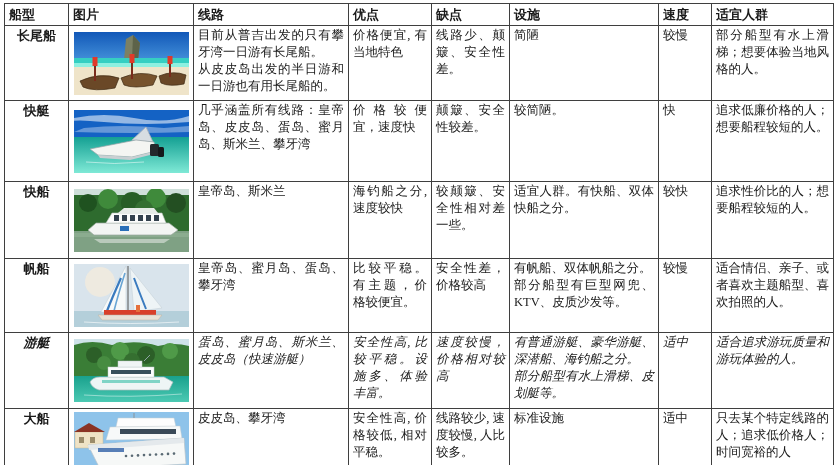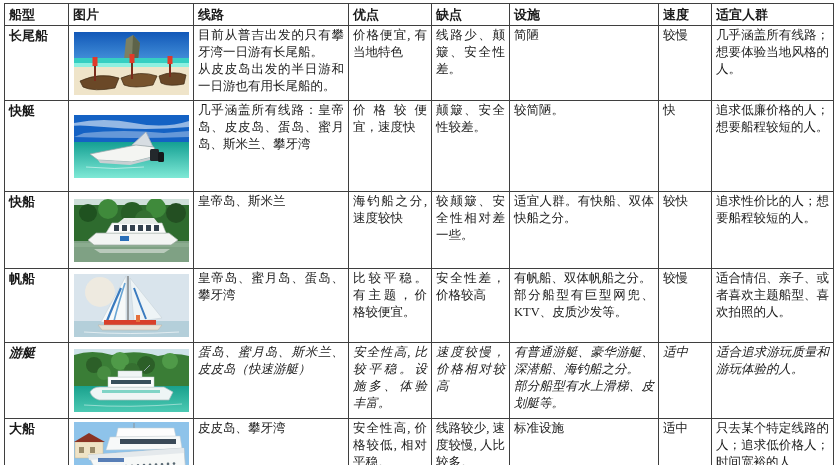--- a/index.html
+++ b/index.html
@@ -1,27 +1,27 @@
 <!DOCTYPE html>
 <html><head>
 <meta charset="utf-8">
 <style>
   html,body{margin:0;padding:0;background:#ffffff;}
   body{width:836px;height:465px;overflow:hidden;
        font-family:"Liberation Serif","DejaVu Serif",serif;color:#1a1a1a;}
   .page{padding:3px 0 0 4px;}
   table{border-collapse:collapse;table-layout:fixed;width:829px;}
   th,td{border:1px solid #3f3f3f;vertical-align:top;padding:1px 4px 2px 4px;
-        font-size:12.5px;line-height:17px;overflow:hidden;}
+        font-size:12.5px;line-height:17px;overflow:hidden;text-align:center;}
   th{font-weight:bold;font-size:13px;text-align:left;padding-top:2px;}
   td.type{font-weight:bold;font-size:13px;}
   td.body{text-align:justify;white-space:pre-line;margin-top:10px;}
   td.imgcell{padding:0;vertical-align:middle;}
   tr.hr{height:19px;}
-  tr.r1{height:75px;} tr.r2{height:91px;} tr.r3{height:77px;}
+  tr.r1{height:75px;} tr.r2{height:81px;} tr.r3{height:77px;}
   tr.r4{height:74px;} tr.r5{height:76px;font-style:italic;} tr.r6{height:68px;}
   .photo{display:block;margin:3px auto;width:115px;height:63px;}
 </style>
 </head>
 <body>
 
 <div class="page">
 <table>
   <colgroup>
     <col style="width:64px">
@@ -72,21 +72,21 @@
         <rect x="95" y="24" width="2" height="21" fill="#7a2c1c"></rect>
         <rect x="93.5" y="24" width="5" height="8" fill="#e03a2a"></rect>
       </svg>
     </td>
     <td class="body">目前从普吉出发的只有攀牙湾一日游有长尾船。
 从皮皮岛出发的半日游和一日游也有用长尾船的。</td>
     <td class="body">价格便宜, 有当地特色</td>
     <td class="body">线路少、颠簸、安全性差。</td>
     <td class="body">简陋</td>
     <td class="body">较慢</td>
-    <td class="body">几乎涵盖所有线路；想要体验当地风格的人。</td>
+    <td class="body">部分船型有水上滑梯；想要体验当地风格的人。</td>
   </tr>
 
   <tr class="r2">
     <td class="type">快艇</td>
     <td class="imgcell">
       <svg class="photo" viewBox="0 0 115 63" preserveAspectRatio="none">
         <defs>
           <linearGradient id="seaB" x1="0" y1="0" x2="0" y2="1">
             <stop offset="0" stop-color="#14a093"></stop>
                   <stop offset="1" stop-color="#7fe9d6"></stop>

